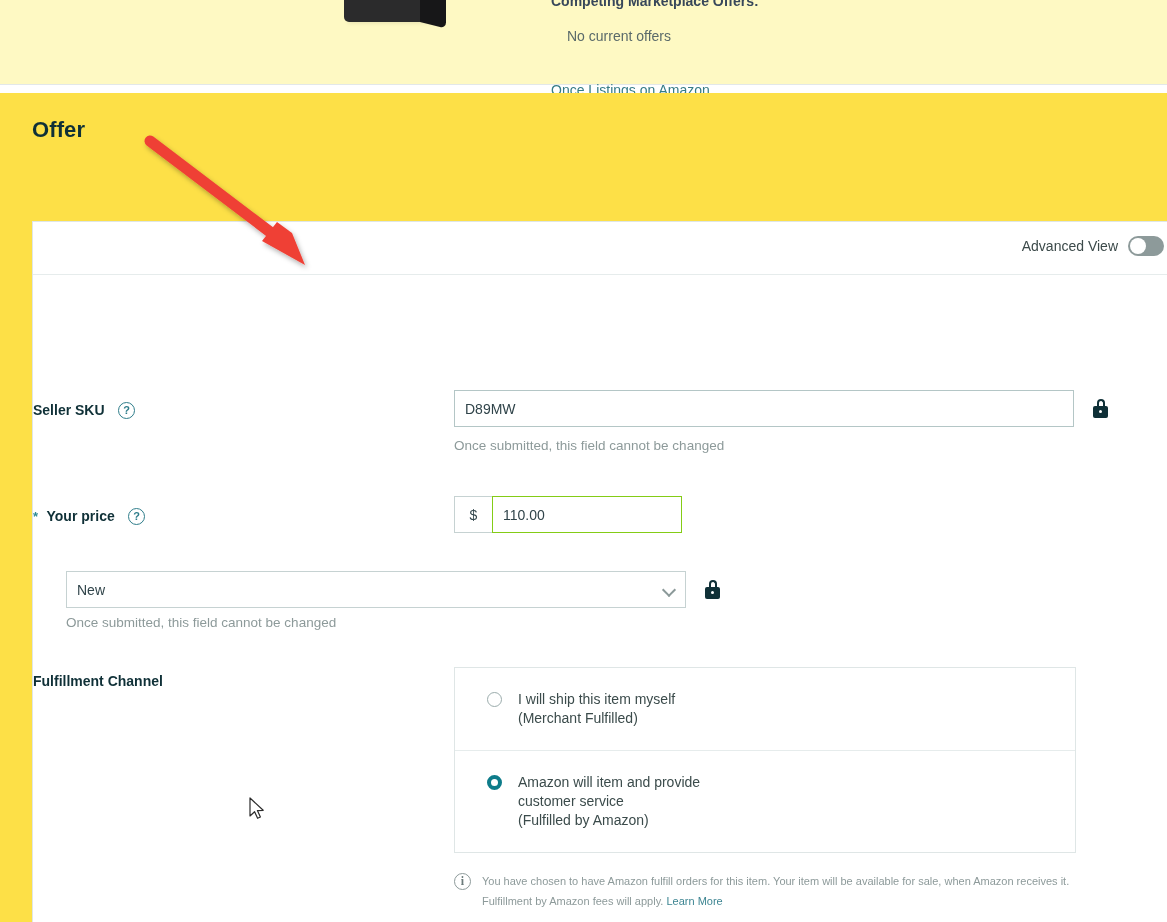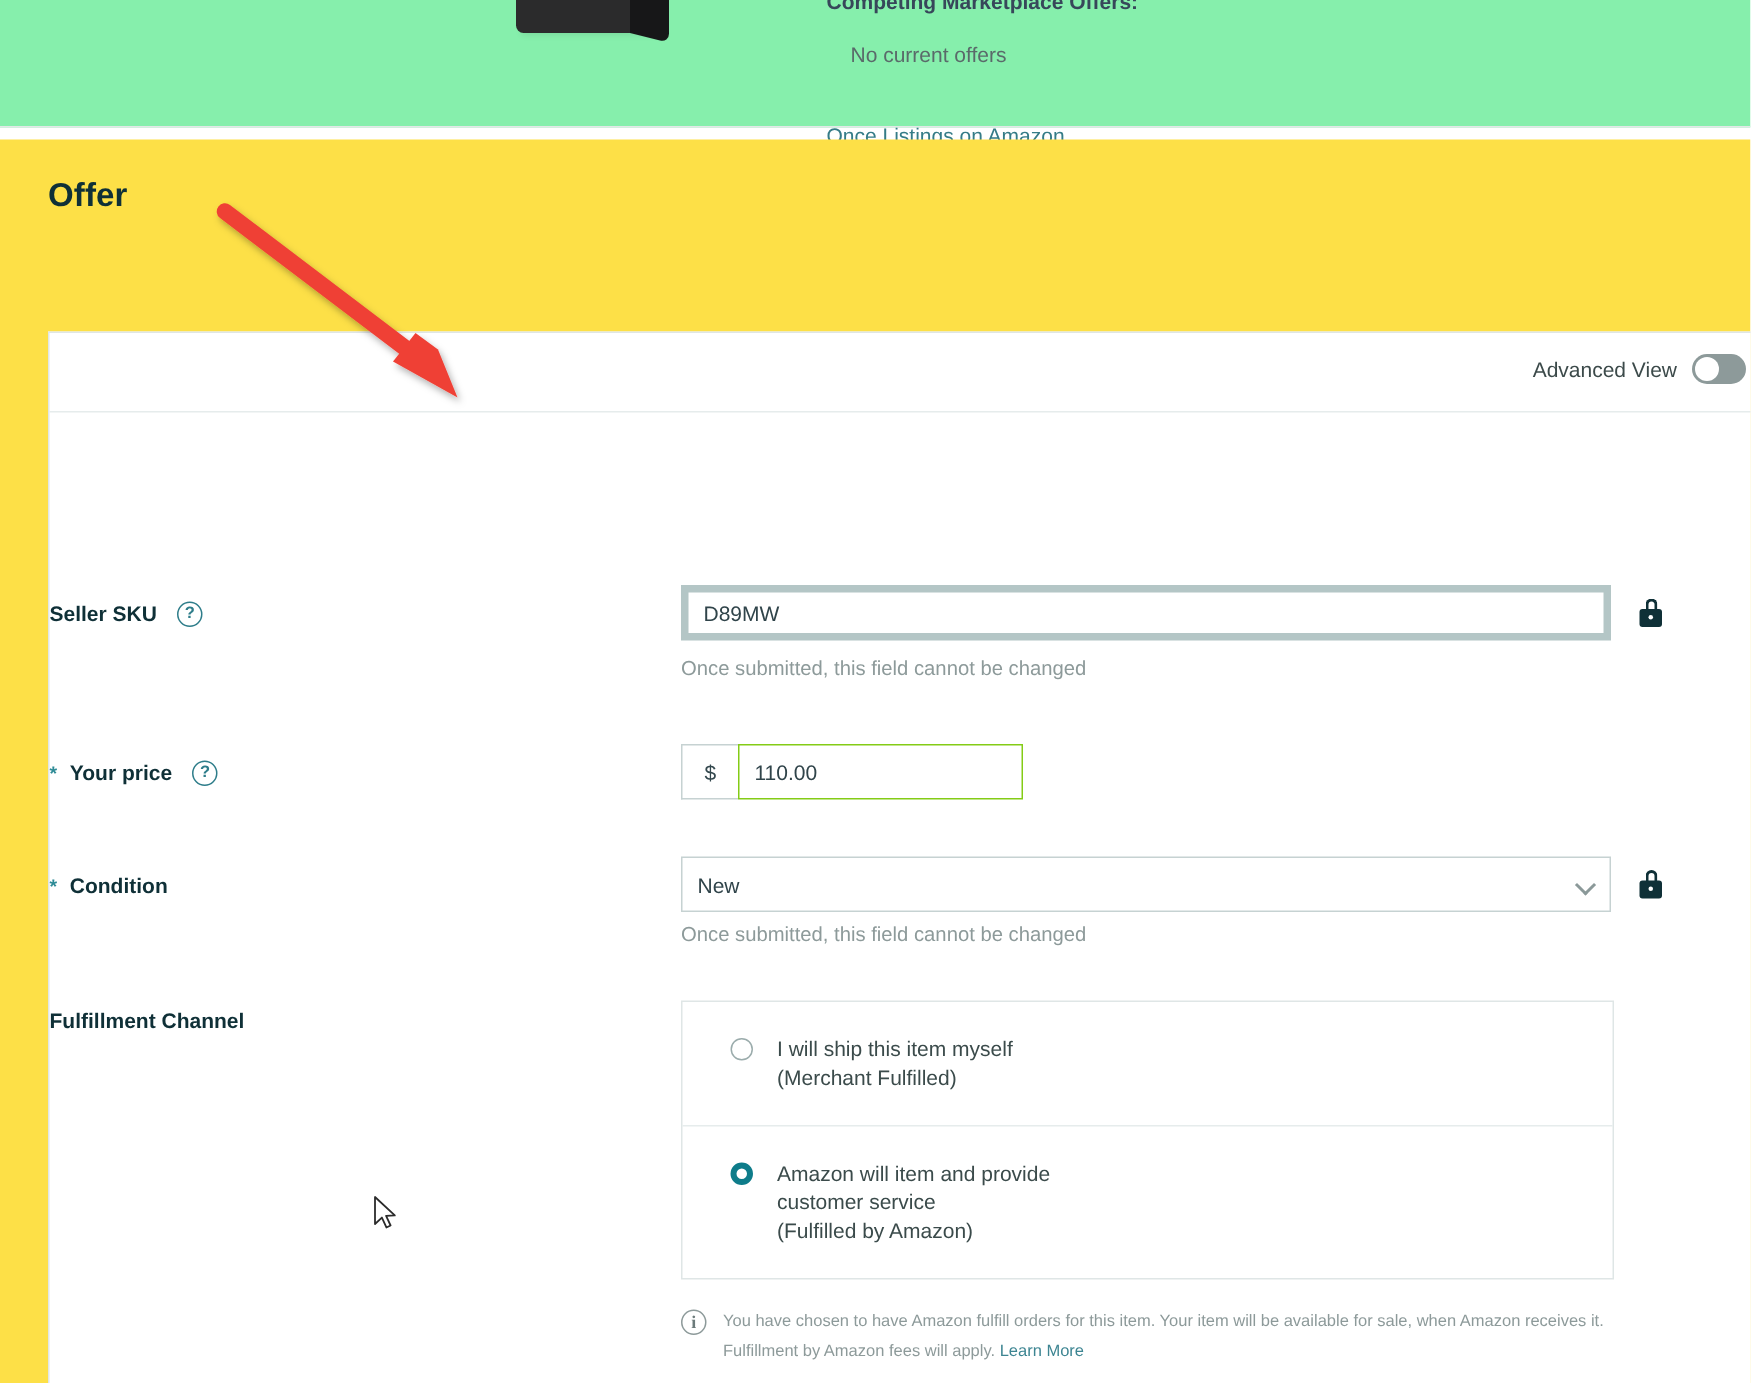--- a/index.html
+++ b/index.html
@@ -9,21 +9,21 @@
     overflow: hidden;
     background: #ffffff;
     font-family: "Liberation Sans", sans-serif;
     -webkit-font-smoothing: antialiased;
   }
   #root { position: relative; width: 1167px; height: 922px; }
 
   
   .top-strip {
     position: absolute; left: 0; top: 0; width: 1167px; height: 85px;
-    background: #86efac;
+    background: #fef9c3;
     border-bottom: 1px solid #e3e8e8;
   }
   .product-thumb {
     position: absolute; left: 344px; top: -70px;
     width: 102px; height: 115px;
   }
   .product-thumb .body {
     position: absolute; left: 0; top: 0; width: 86px; height: 92px;
     background: #2b2b2c; border-radius: 3px 3px 5px 5px;
   }
@@ -92,21 +92,21 @@
   }
   .req-star { color: #2e8b96; font-weight: bold; font-size: 13px; }
   .help-icon {
     display: inline-flex; align-items: center; justify-content: center;
     width: 17px; height: 17px; border: 1.5px solid #2e7d8a; border-radius: 50%;
     color: #2e7d8a; font-size: 11px; font-weight: bold; line-height: 1;
     cursor: pointer; vertical-align: middle;
   }
 
   .input-text {
-    width: 620px; height: 37px; border: 5px solid #ef4444;
+    width: 620px; height: 37px; border: 1px solid #ef4444;
     background: #ffffff; font-size: 14px; color: #30444a;
     padding: 0 10px; outline: none; font-family: "Liberation Sans", sans-serif;
   }
   .input-text.focused { border-color: #b4c6c6; }
 
   .hint {
     font-size: 13.5px; color: #8d9a9a; margin-top: 11px;
   }
 
   .lock {
@@ -245,24 +245,20 @@
             <span class="lbl" style="margin-left:4px;">Your price</span>
             <span class="help-icon" style="margin-left:9px;">?</span>
           </div>
           <div class="price-group" style="margin-left:33px;">
             <span class="price-prefix">$</span>
             <input class="price-input" type="text" value="110.00" style="">
           </div>
         </div>
 
         <div class="row" style="left:0; top:296px; width:1103px;">
-          <div style="width:388px; padding-top:11px;">
-            <span class="req-star">*</span>
-            <span class="lbl" style="margin-left:4px;">Condition</span>
-          </div>
           <div style="margin-left:33px;">
             <div class="select-wrap">
               <div class="select-box">New</div>
               <span class="chev"></span>
             </div>
             <div class="hint" style="margin-top:7px;">Once submitted, this field cannot be changed</div>
           </div>
           <div style="margin-left:19px; padding-top:9px;">
             <span class="lock">
               <span class="shackle"></span><span class="bodyb"></span><span class="keyhole"></span>

